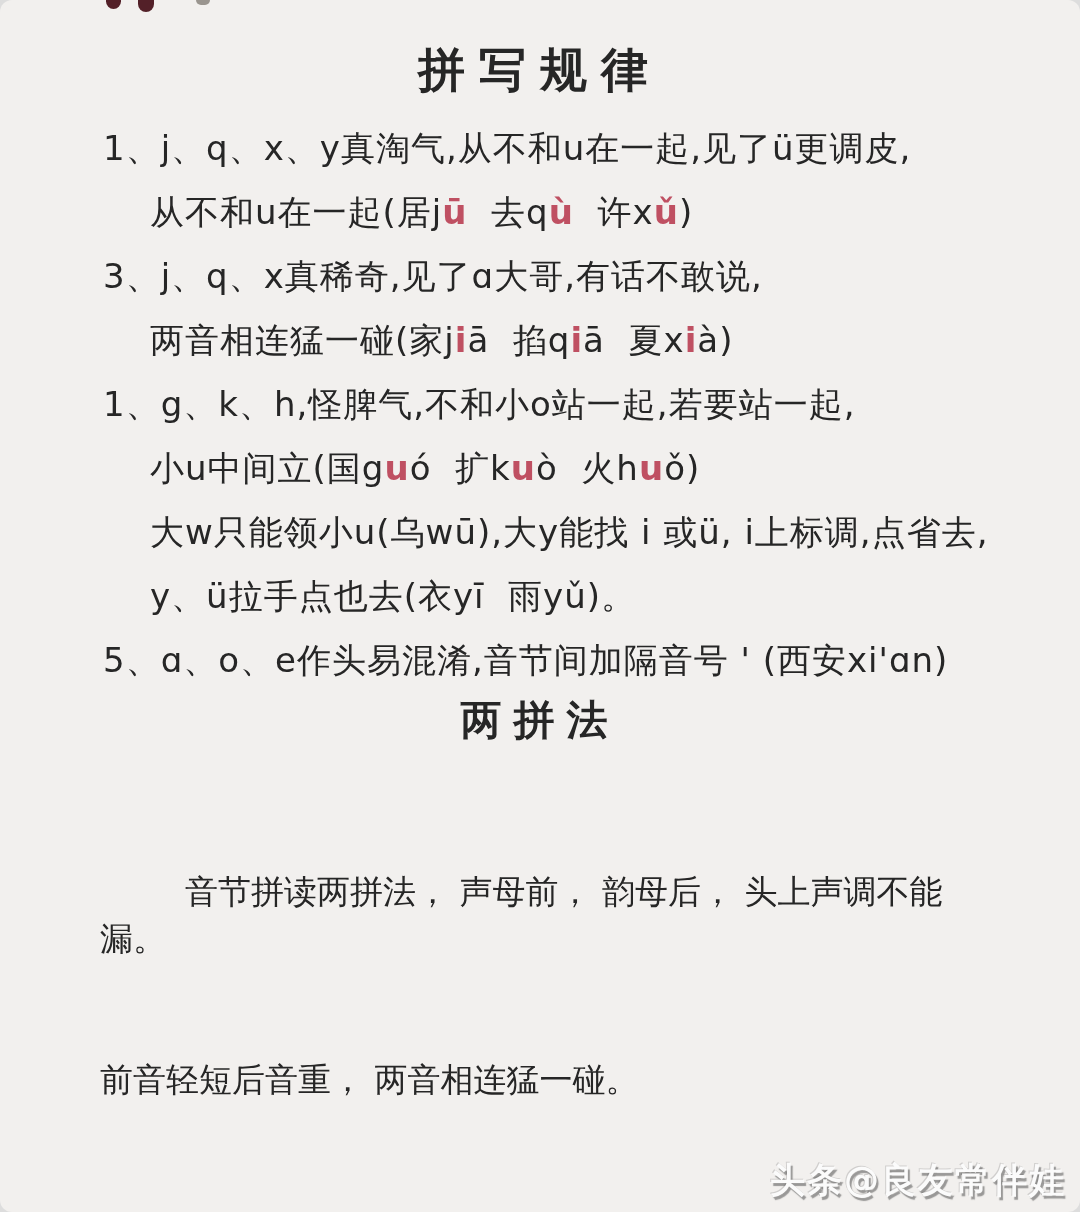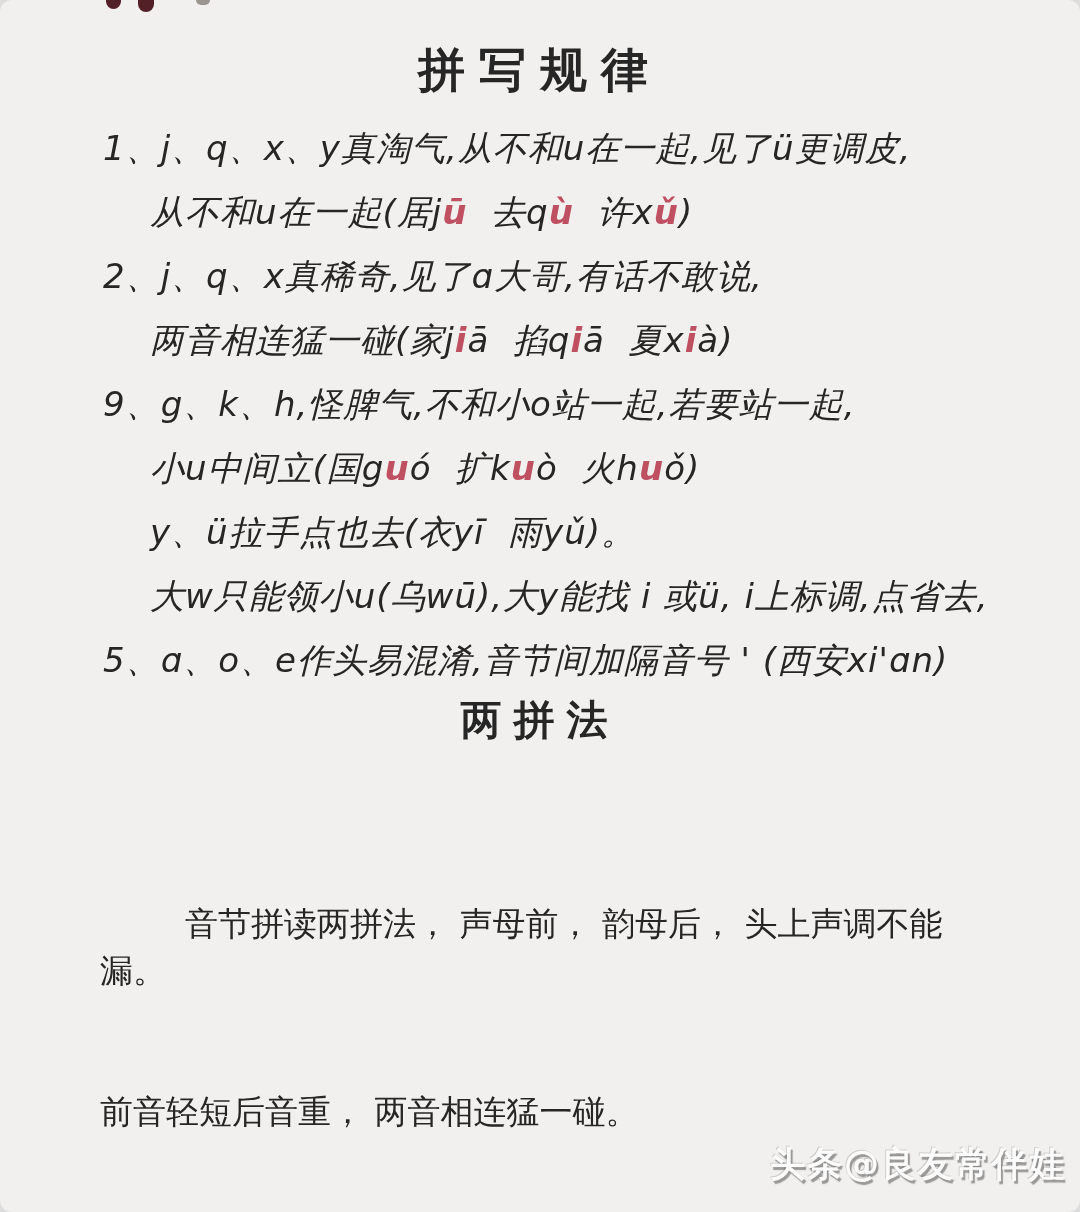--- a/index.html
+++ b/index.html
@@ -29,21 +29,21 @@
   .top-marks i:nth-child(2){left:138px;width:16px;height:12px;border-radius:0 0 10px 10px;}
   .top-marks i:nth-child(3){left:196px;width:14px;height:5px;background:#9a9augusta;background:#9a958f;}
 
   .title{
     padding-top:34px;
     text-align:center;
     font-size:47px;font-weight:600;
     letter-spacing:14px;
     line-height:72px;
   }
-  .rules{margin:10px 40px 0 103px;font-style:italic;}
+  .rules{margin:10px 40px 0 103px;}
   .line{
     font-size:34px;
     line-height:64px;
     white-space:pre-wrap;
     letter-spacing:1px;
   }
   .line.indent{padding-left:47px;}
   .red{color:var(--accent-red);font-weight:600;}
 
   .section-title{
@@ -51,24 +51,24 @@
     font-size:41px;font-weight:600;
     letter-spacing:12px;
     line-height:56px;
   }
   .para{
     margin:26px 80px 0 100px;
     font-size:33px;
     line-height:47px;
     white-space:pre-wrap;
   }
-  .para .pindent{text-indent:85px;margin-top:32px;}
+  .para .pindent{text-indent:85px;}
   .watermark{
     position:absolute;
-    right:14px;bottom:24px;
+    right:14px;bottom:8px;
     font-size:35px;font-weight:700;
     letter-spacing:2px;
     color:#fbfbfb;
     text-shadow:2px 3px 1px rgba(80,80,80,.55),-1px -1px 0 rgba(130,130,130,.3);
   }
 </style>
 </head>
 <body>
 
 <div class="page">
@@ -77,26 +77,26 @@
       <i></i>
       <i></i>
       <i></i>
     </div>
 
   <div class="title">拼写规律</div>
 
   <div class="rules">
     <div class="line"><span>1、j、q、x、y真淘气,从不和u在一起,见了ü更调皮,</span></div>
     <div class="line indent"><span>从不和u在一起(居j</span><span class="red">ū</span><span>  去q</span><span class="red">ù</span><span>  许x</span><span class="red">ǔ</span><span>)</span></div>
-    <div class="line"><span>2、j、q、x真稀奇,见了ɑ大哥,有话不敢说,</span></div>
+    <div class="line"><span>3、j、q、x真稀奇,见了ɑ大哥,有话不敢说,</span></div>
     <div class="line indent"><span>两音相连猛一碰(家j</span><span class="red">i</span><span>ā  掐q</span><span class="red">i</span><span>ā  夏x</span><span class="red">i</span><span>à)</span></div>
-    <div class="line"><span>9、g、k、h,怪脾气,不和小o站一起,若要站一起,</span></div>
+    <div class="line"><span>1、g、k、h,怪脾气,不和小o站一起,若要站一起,</span></div>
     <div class="line indent"><span>小u中间立(国g</span><span class="red">u</span><span>ó  扩k</span><span class="red">u</span><span>ò  火h</span><span class="red">u</span><span>ǒ)</span></div>
+    <div class="line indent"><span>大w只能领小u(乌wū),大y能找 i 或ü, i上标调,点省去,</span></div>
     <div class="line indent"><span>y、ü拉手点也去(衣yī  雨yǔ)。</span></div>
-    <div class="line indent"><span>大w只能领小u(乌wū),大y能找 i 或ü, i上标调,点省去,</span></div>
     <div class="line"><span>5、ɑ、o、e作头易混淆,音节间加隔音号 ' (西安xi'ɑn)</span></div>
   </div>
 
   <div class="section-title">两拼法</div>
 
   <div class="para">
     <div class="pindent">音节拼读两拼法， 声母前， 韵母后， 头上声调不能漏。</div>
     <div>前音轻短后音重， 两音相连猛一碰。</div>
   </div>
 

